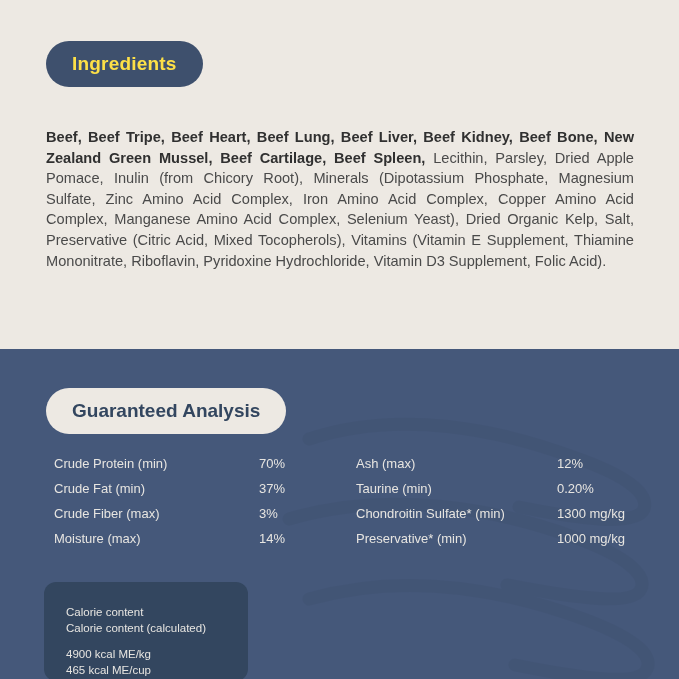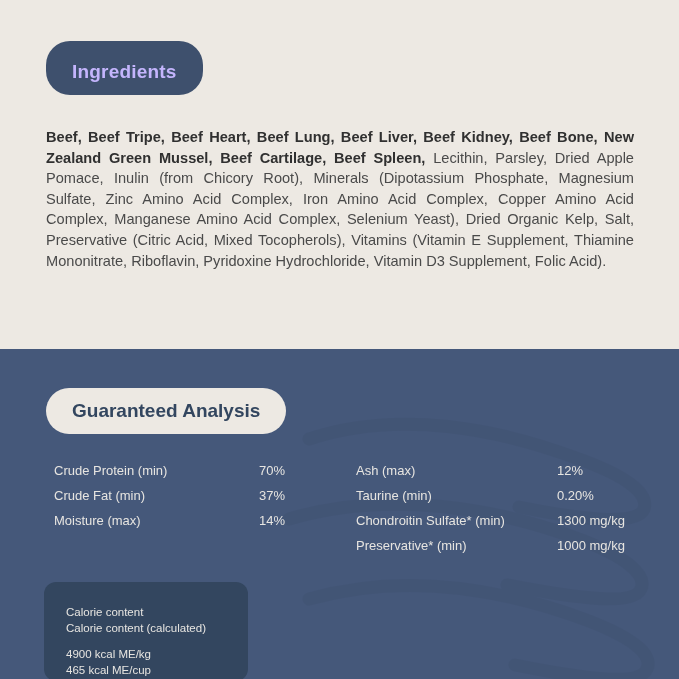--- a/index.html
+++ b/index.html
@@ -26,26 +26,26 @@
     left: 0;
     top: 0;
     width: 679px;
     height: 305px;
     background: #EDE9E3;
     box-sizing: border-box;
   }
   .pill {
     display: inline-block;
     background: #3E506D;
-    color: #c4b5fd;
+    color: #fde047;
     border-radius: 24px;
     font-size: 19px;
     font-weight: bold;
     letter-spacing: 0.2px;
-    padding: 21px 26px 14px 26px;
+    padding: 13px 26px 14px 26px;
     line-height: 1;
   }
   .ingredients-pill-wrap {
     position: absolute;
     left: 46px;
     top: 41px;
   }
   .ingredients-text {
     position: absolute;
     left: 46px;
@@ -99,21 +99,21 @@
 
   .ga-table {
     position: absolute;
     top: 99px;
     left: 0;
     width: 679px;
     z-index: 3;
   }
   .ga-col {
     position: absolute;
-    top: 15px;
+    top: 8px;
   }
   .ga-col.left { left: 54px; width: 260px; }
   .ga-col.right { left: 356px; width: 280px; }
   .ga-row {
     position: relative;
     height: 25px;
     font-size: 13px;
     color: #E7E5E1;
   }
   .ga-label {
@@ -190,20 +190,24 @@
       <div class="ga-col left">
         <div class="ga-row">
           <span class="ga-label">Crude Protein (min)</span>
           <span class="ga-value">70%</span>
         </div>
         <div class="ga-row">
           <span class="ga-label">Crude Fat (min)</span>
           <span class="ga-value">37%</span>
         </div>
         <div class="ga-row">
+          <span class="ga-label">Crude Fiber (max)</span>
+          <span class="ga-value">3%</span>
+        </div>
+        <div class="ga-row">
           <span class="ga-label">Moisture (max)</span>
           <span class="ga-value">14%</span>
         </div>
       </div>
 
       <div class="ga-col right">
         <div class="ga-row">
           <span class="ga-label">Ash (max)</span>
           <span class="ga-value">12%</span>
         </div>

